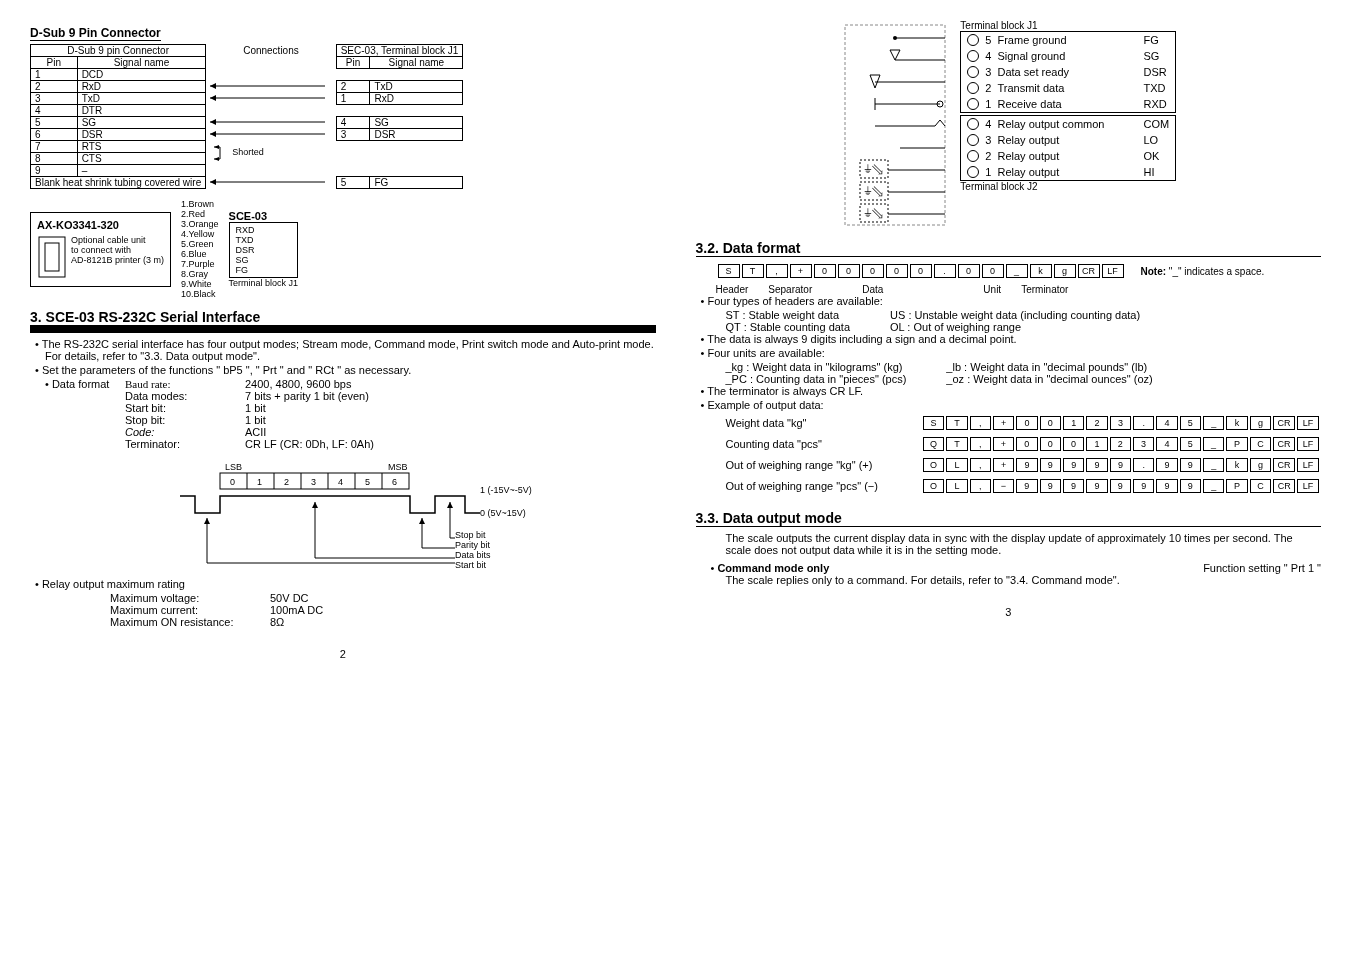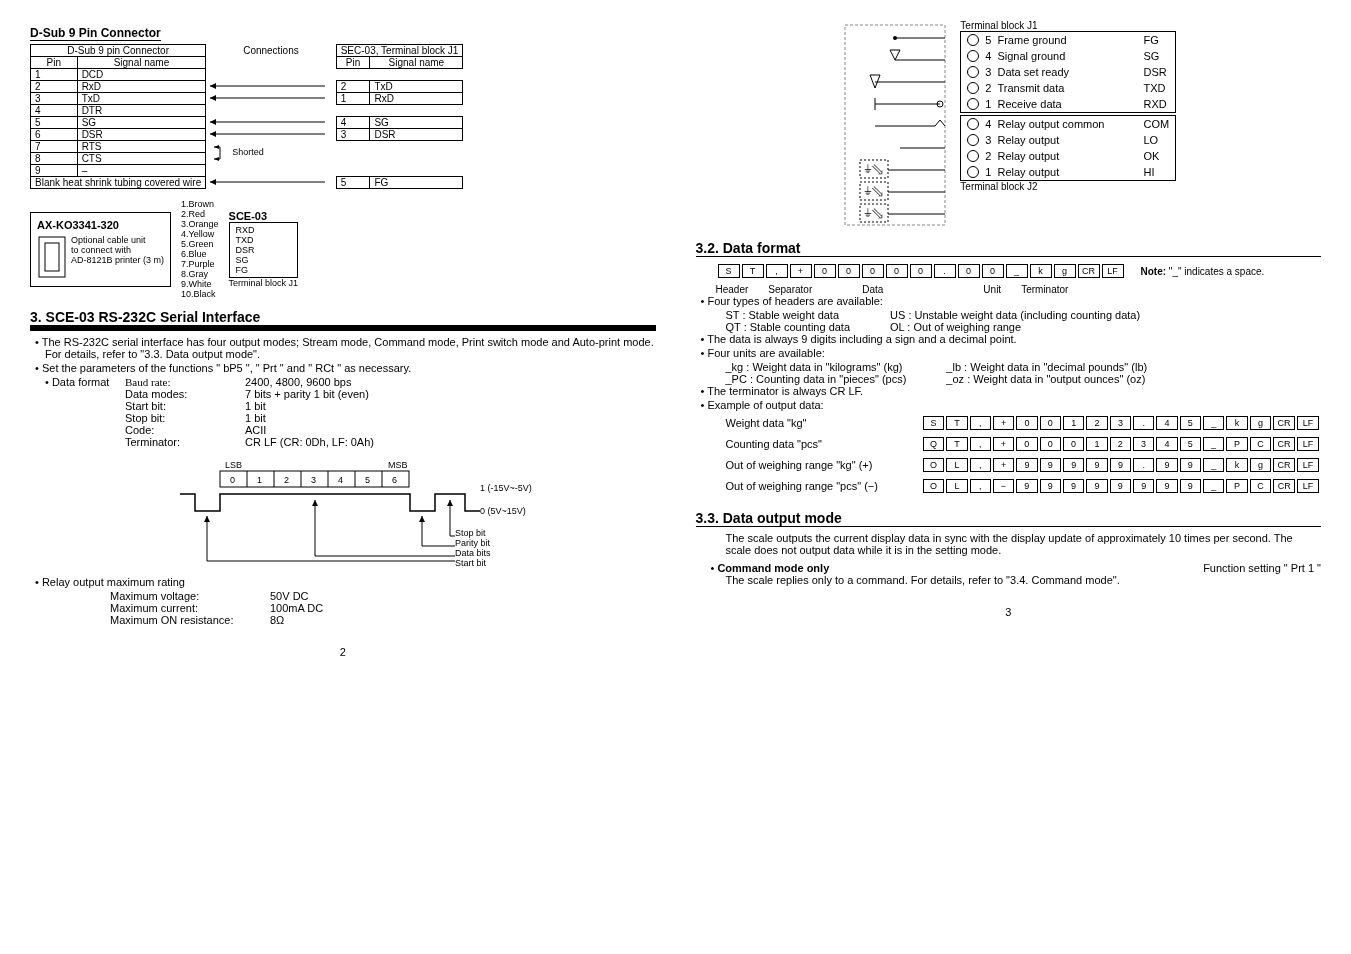--- a/index.html
+++ b/index.html
@@ -197,21 +197,21 @@
         <div>RXD</div>
         <div>TXD</div>
         <div>DSR</div>
         <div>SG</div>
         <div>FG</div>
       </div>
       <div style="font-size:9px;">Terminal block J1</div>
     </div>
   </div>
 
-  <div class="section-title" style="border-bottom:6px solid #000000;">3. SCE-03 RS-232C Serial Interface</div>
+  <div class="section-title" style="border-bottom:8px solid #000000;">3. SCE-03 RS-232C Serial Interface</div>
   <div class="bullet">The RS-232C serial interface has four output modes; Stream mode, Command mode, Print switch mode and Auto-print mode. For details, refer to "3.3. Data output mode".</div>
   <div class="bullet">Set the parameters of the functions " bP5 ", " Prt " and " RCt " as necessary.</div>
 
   <div style="display:flex;">
       <div style="margin-left:15px; width:80px;">• <span>Data format</span></div>
     <div>
       <div class="flex-row">
           <div style="width:120px;font-family:Liberation Serif, serif;">Baud rate:</div>
           <div>2400, 4800, 9600 bps</div>
         </div>
@@ -221,21 +221,21 @@
         </div>
       <div class="flex-row">
           <div style="width:120px;">Start bit:</div>
           <div>1 bit</div>
         </div>
       <div class="flex-row">
           <div style="width:120px;">Stop bit:</div>
           <div>1 bit</div>
         </div>
       <div class="flex-row">
-          <div style="width:120px;">Code:</div>
+          <div style="width:120px;font-style:italic;">Code:</div>
           <div>ACII</div>
         </div>
       <div class="flex-row">
           <div style="width:120px;">Terminator:</div>
           <div>CR LF   (CR: 0Dh, LF: 0Ah)</div>
         </div>
     </div>
   </div>
 
   <div style="margin:8px 0 8px 140px;">
@@ -436,21 +436,21 @@
 
   <div class="bullet">The data is always 9 digits including a sign and a decimal point.</div>
   <div class="bullet">Four units are available:</div>
   <div class="flex-row indent" style="gap:40px;">
     <div>
       <div>_kg   : Weight data in "kilograms" (kg)</div>
       <div>_PC  : Counting data in "pieces" (pcs)</div>
     </div>
     <div>
       <div>_lb  : Weight data in "decimal pounds" (lb)</div>
-      <div>_oz  : Weight data in "output ounces" (oz)</div>
+      <div>_oz  : Weight data in "decimal ounces" (oz)</div>
     </div>
   </div>
 
   <div class="bullet">The terminator is always CR LF.</div>
   <div class="bullet">Example of output data:</div>
 
   <div class="flex-row" style="align-items:center; margin:3px 0 3px 30px;">
       <div style="width:200px;">Weight data "kg"</div>
       <table class="term-table">
         <tbody>

